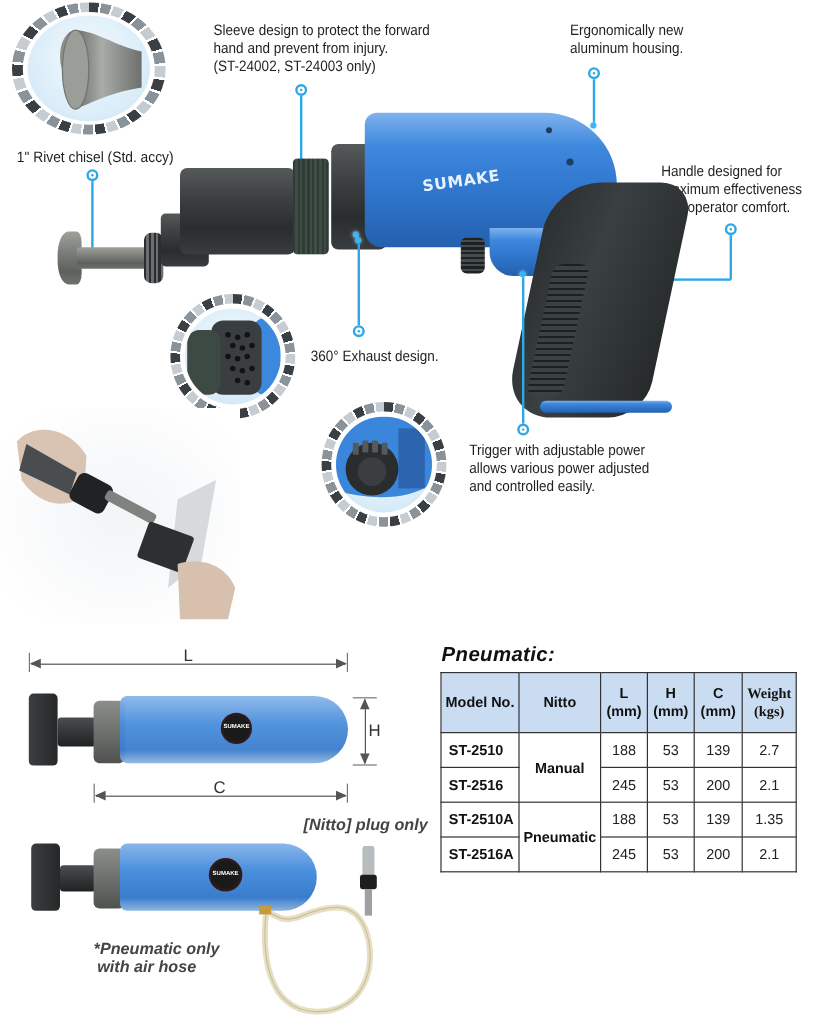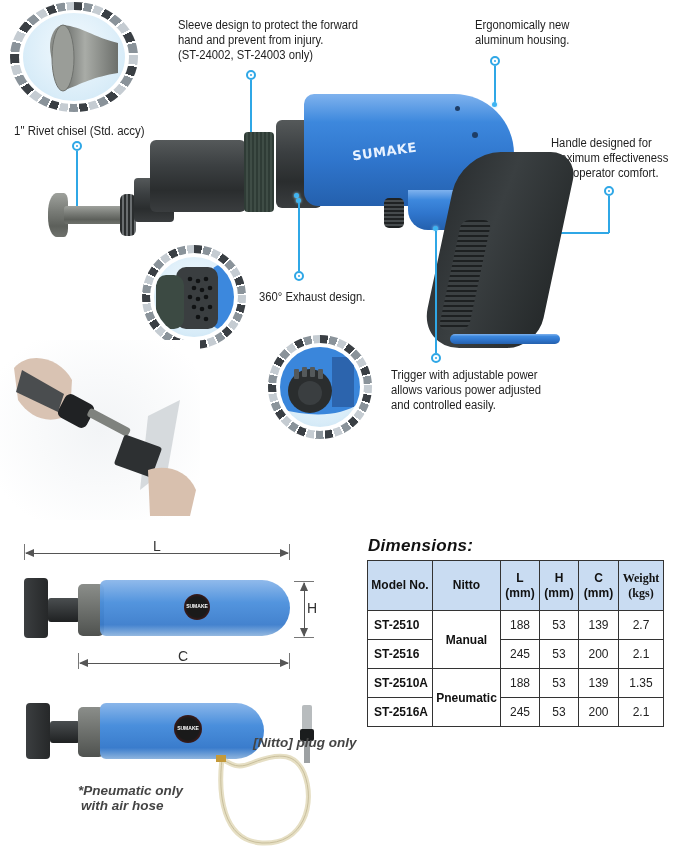--- a/index.html
+++ b/index.html
@@ -231,27 +231,27 @@
 
   <svg class="abs" style="left:170px; top:0;" width="140" height="150" viewBox="0 0 140 150">
     <path d="M30 56 C26 90,30 138,70 140 C112 142,124 100,112 70 C104 52,90 48,60 60 C46 66,40 62,30 56" fill="none" stroke="#e6dfc4" stroke-width="5"></path>
     <path d="M30 56 C26 90,30 138,70 140 C112 142,124 100,112 70 C104 52,90 48,60 60 C46 66,40 62,30 56" fill="none" stroke="#c9bf9c" stroke-width="1"></path>
     <rect x="24" y="52" width="10" height="7" fill="#c49a3a"></rect>
     <rect x="110" y="2" width="10" height="26" rx="2" fill="#b8bcbe"></rect>
     <rect x="108" y="26" width="14" height="12" rx="2" fill="#1b1d1e"></rect>
     <rect x="112" y="38" width="6" height="22" fill="#9da1a3"></rect>
   </svg>
 </div>
-<div class="ital" style="left:253px; top:735px;">[Nitto] plug only</div>
+<div class="ital" style="left:253px; top:680px;">[Nitto] plug only</div>
 <div class="ital" style="left:78px; top:783px;">
   <div>*Pneumatic only</div>
   <div style="padding-left:3px;">with air hose</div>
 </div>
 
-<div class="dim-title">Dimensions:</div>
+<div class="dim-title">Pneumatic:</div>
 <table class="dims">
   <thead>
     <tr>
       <th style="width:65px;"><span>Model No.</span></th>
       <th style="width:68px;"><span>Nitto</span></th>
       <th style="width:39px;"><span>L</span><br><span>(mm)</span></th>
       <th style="width:39px;"><span>H</span><br><span>(mm)</span></th>
       <th style="width:40px;"><span>C</span><br><span>(mm)</span></th>
       <th style="width:45px;font-family:Liberation Serif, serif;"><span>Weight</span><br><span>(kgs)</span></th>
     </tr>

